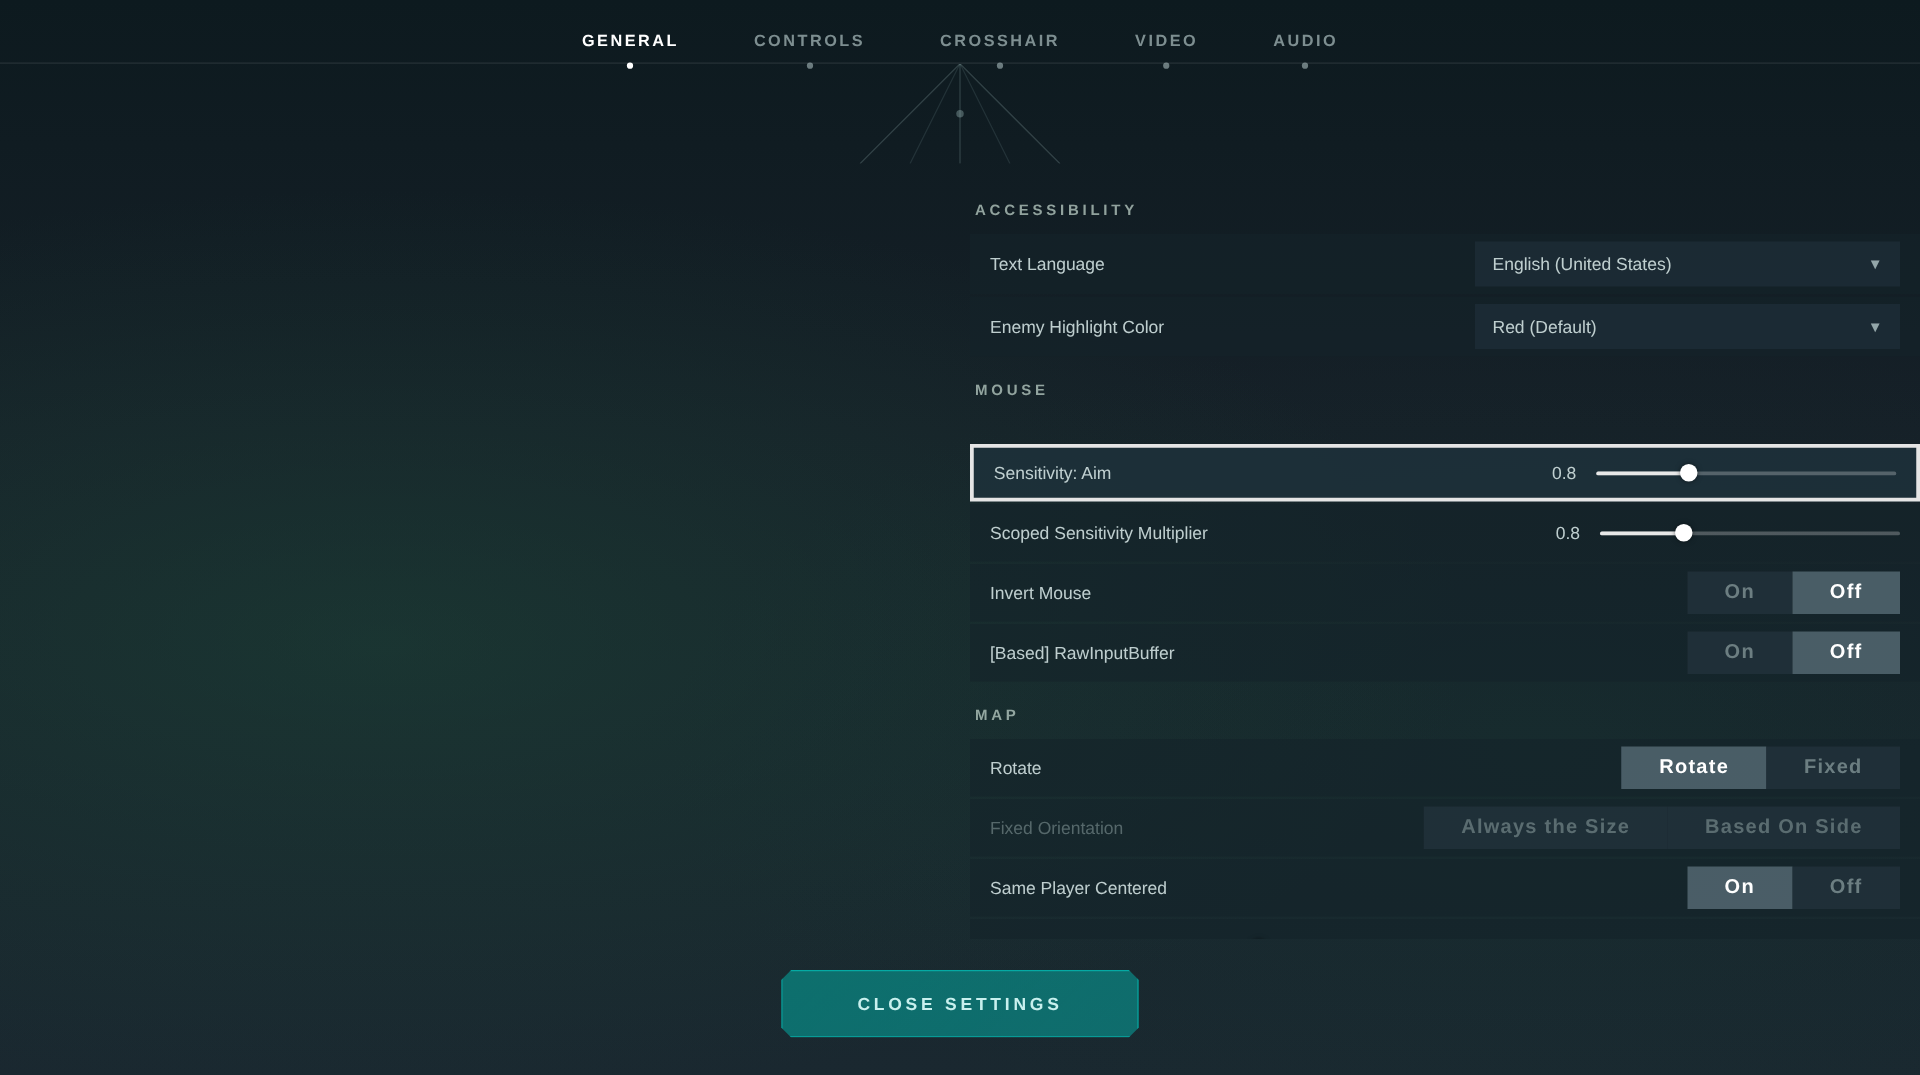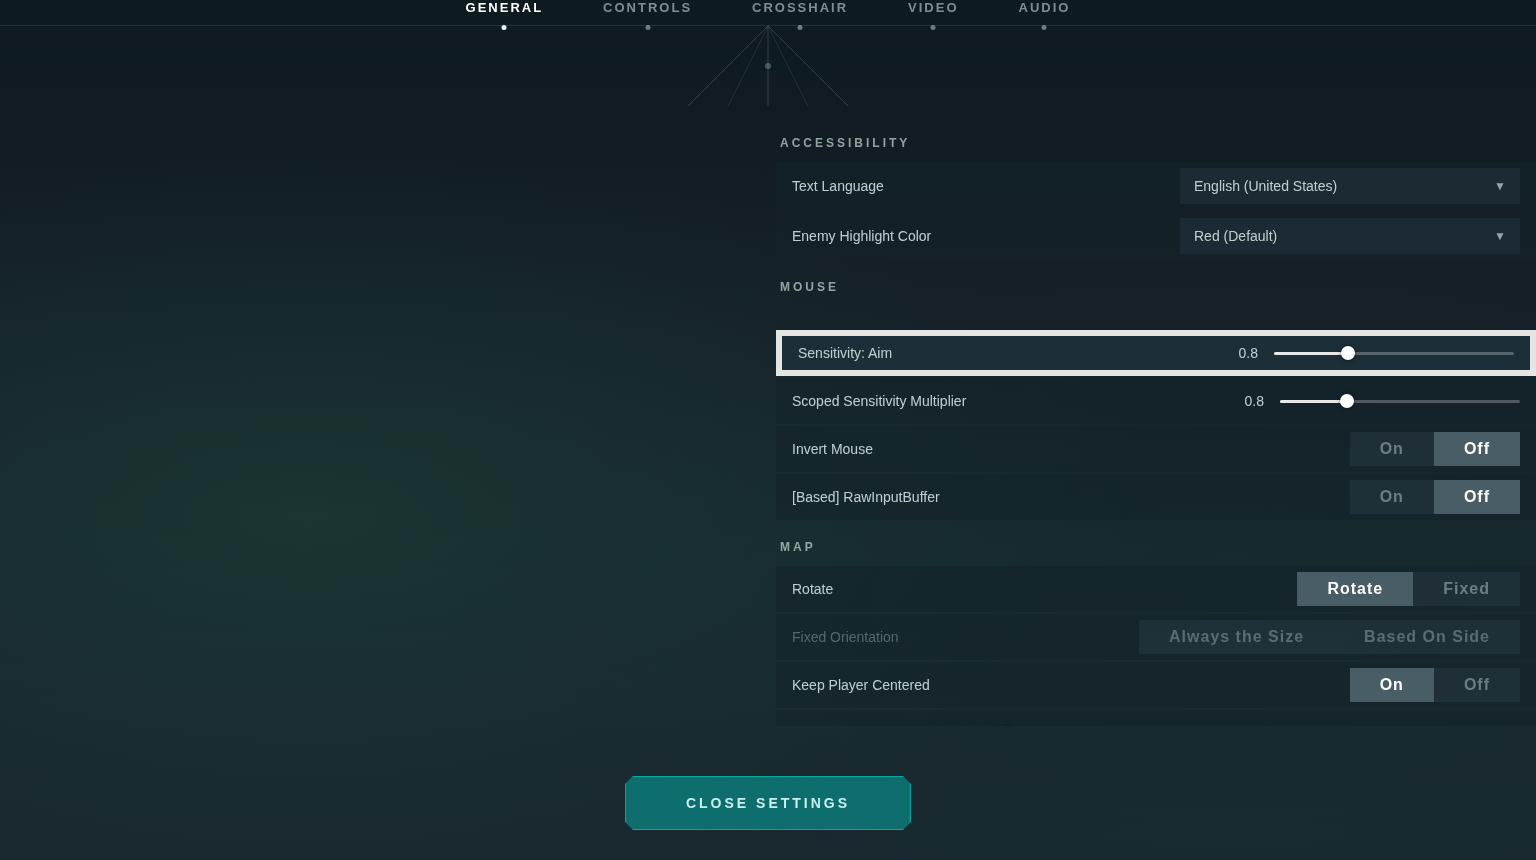--- a/index.html
+++ b/index.html
@@ -23,21 +23,21 @@
     }
 
     
     .nav-bar {
       position: relative;
       z-index: 10;
       display: flex;
       justify-content: center;
       align-items: center;
       gap: 60px;
-      padding: 0 0 0 0;
+      padding: 25px 0 0 0;
       border-bottom: 1px solid rgba(255,255,255,0.1);
     }
 
     .nav-tab {
       color: rgba(200, 220, 220, 0.6);
       font-size: 13px;
       font-weight: 600;
       letter-spacing: 2px;
       cursor: pointer;
       padding-bottom: 10px;
@@ -124,21 +124,21 @@
     .setting-row {
       display: flex;
       align-items: center;
       min-height: 46px;
       padding: 6px 16px;
       background: rgba(20, 35, 42, 0.6);
       margin-bottom: 2px;
     }
 
     .setting-row.highlighted {
-      border: 6px solid #e5e5e5;
+      border: 3px solid #e5e5e5;
       background: rgba(30, 50, 60, 0.8);
       margin-top: 36px;
     }
 
     .setting-label {
       flex: 1;
       color: rgba(210, 225, 225, 0.9);
       font-size: 14px;
       font-weight: 400;
     }
@@ -396,21 +396,21 @@
 
       <div class="setting-row">
         <span class="setting-label dimmed">Fixed Orientation</span>
         <div class="toggle-group on-off-group">
           <button class="toggle-btn inactive" style="color: rgba(150,170,170,0.5);">Always the Size</button>
           <button class="toggle-btn inactive" style="color: rgba(150,170,170,0.5);">Based On Side</button>
         </div>
       </div>
 
       <div class="setting-row">
-        <span class="setting-label">Keep Player Centered</span>
+        <span class="setting-label">Same Player Centered</span>
         <div class="toggle-group on-off-group">
           <button class="toggle-btn active">On</button>
           <button class="toggle-btn inactive">Off</button>
         </div>
       </div>
 
       <div class="setting-row">
         <span class="setting-value">1.1</span>
         <div class="slider-container">
           <div class="slider-track">

